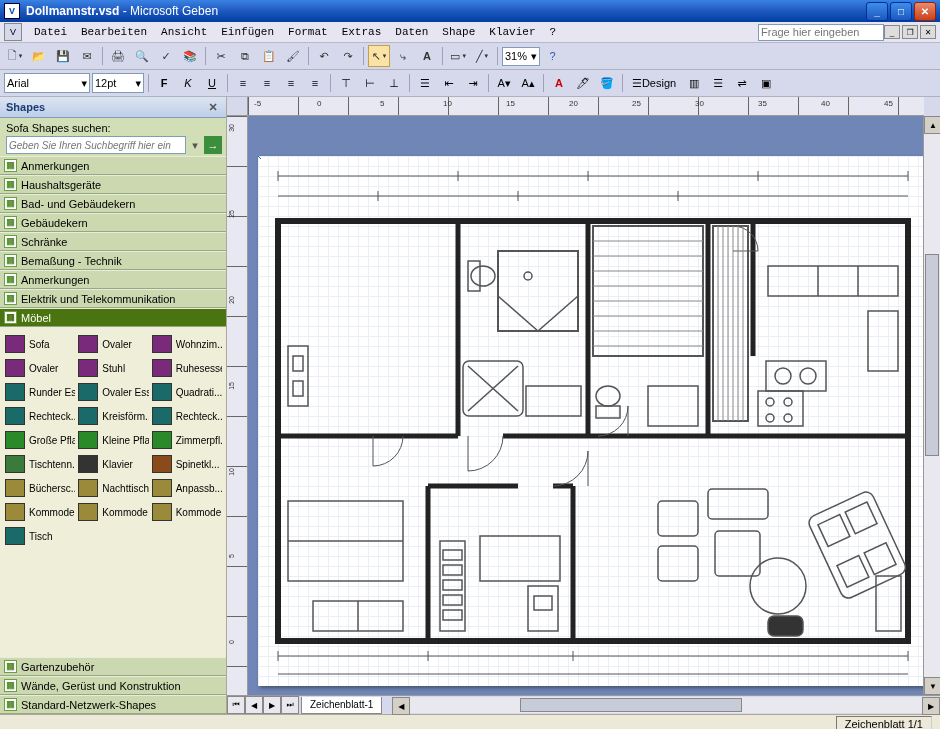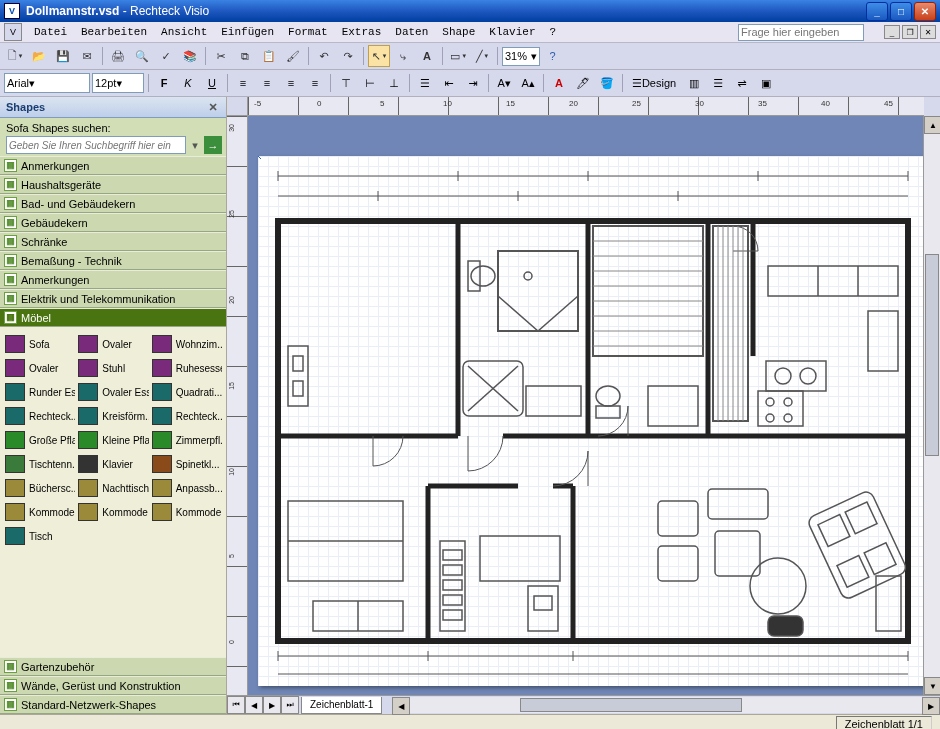--- a/index.html
+++ b/index.html
@@ -42,21 +42,21 @@
     border-bottom:1px solid #b8b8c8;
     justify-content:space-between;
   }
   .menubar-left { display:flex; align-items:center; gap:2px; }
   .menubar .icon-small {
     width:16px; height:16px; display:inline-flex; align-items:center; justify-content:center; margin-right:4px;
   }
   .menubar-left span.menu-item {
     padding:2px 6px; color:#000; cursor:default;font-family:Liberation Mono, monospace;
   }
-  .menubar-right { display:flex; align-items:center; gap:20px; }
+  .menubar-right { display:flex; align-items:center; gap:0; }
   .menubar-right .help-input {
     width:120px; height:15px; font-size:11px; color:#888; border:1px solid #7f9db9; background:#fff; padding:0 2px;
   }
   .doc-btns { display:flex; gap:2px; }
   .doc-btns div { width:14px; height:12px; border:1px solid #888; background:#ddd; font-size:8px; display:flex; align-items:center; justify-content:center; }
 
   .toolbar {
     height:26px;
     background:#d6d8ec;
     border-bottom:1px solid #b0b0c0;
@@ -80,21 +80,21 @@
   .toolbar2 {
     height:26px;
     background:#d6d8ec;
     border-bottom:1px solid #b0b0c0;
     display:flex;
     align-items:center;
     padding:0 4px;
     gap:2px;
   }
   .font-select, .size-select {
-    border:1px solid #7f9db9; background:#fff; height:18px; padding:0 2px; font-size:11px; display:flex; align-items:center; 
+    border:1px solid #7f9db9; background:#fff; height:18px; padding:0 2px; font-size:11px; display:flex; align-items:center; justify-content:space-between;
   }
   .font-select { width:80px; }
   .size-select { width:46px; }
   .toolbar2 .tbtn { width:20px; height:20px; display:flex; align-items:center; justify-content:center; border:1px solid transparent; font-size:11px; }
   .toolbar2 .sep { width:1px; height:18px; background:#a0a0b8; margin:0 2px; }
   .design-btn { padding:0 4px; height:20px; display:flex; align-items:center; border:1px solid transparent; font-size:11px; }
 
   .main-area {
     display:flex;
     height: calc(729px - 22px - 20px - 26px - 26px - 18px);
@@ -253,21 +253,21 @@
   .tick-label-h { position:absolute; top:2px; font-size:8px; color:#333; }
   .tick-label-v { position:absolute; left:1px; font-size:7px; color:#333; writing-mode:vertical-rl; transform:rotate(180deg); }
 </style>
 </head>
 <body>
 
 <div class="titlebar">
   <div class="titlebar-left">
     <span class="app-icon">V</span>
     <span>
-      <b>Dollmannstr.vsd</b> - <span>Rechteck Visio</span>
+      <b>Dollmannstr.vsd</b> - <span>Microsoft Geben</span>
     </span>
   </div>
   <div class="win-btns">
     <div class="win-min">_</div>
     <div class="win-max">□</div>
     <div class="win-close">✕</div>
   </div>
 </div>
 
 <div class="menubar">

